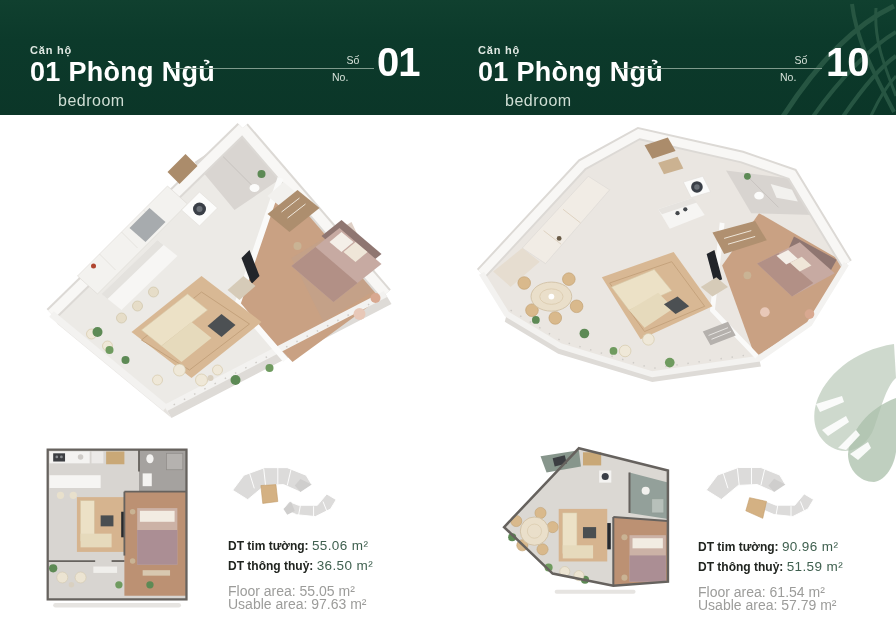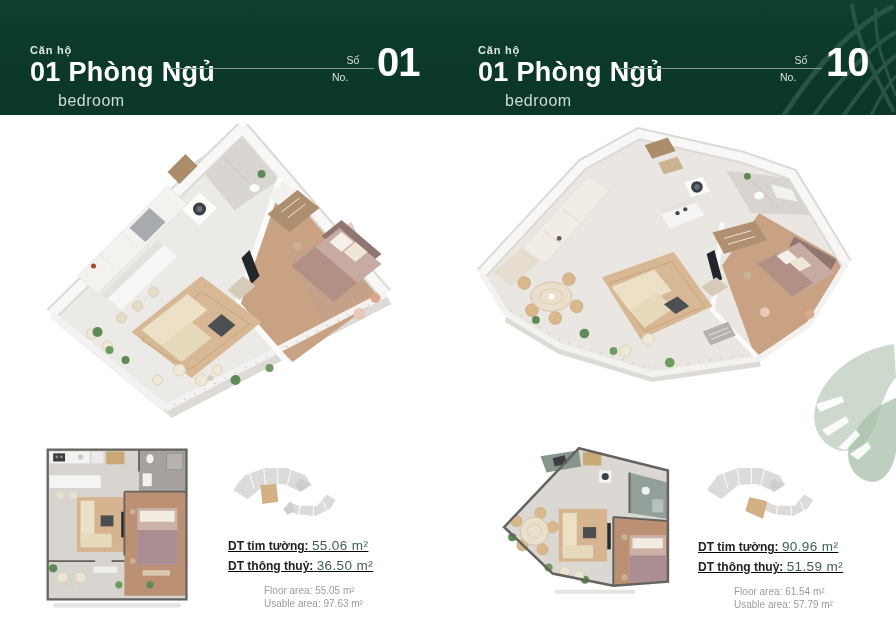--- a/index.html
+++ b/index.html
@@ -12,24 +12,24 @@
   .eyebrow{position:absolute;top:44px;font-size:11px;letter-spacing:.8px;color:#dfe8e2;font-weight:bold;}
   .h-title{position:absolute;top:57px;font-size:27px;font-weight:bold;color:#ffffff;letter-spacing:.3px;white-space:nowrap;}
   .h-sub{position:absolute;top:92px;font-size:16px;color:#cfded4;letter-spacing:.5px;}
   .rule{position:absolute;top:68px;height:1px;background:#7e9a8c;}
   .so{position:absolute;font-size:10.5px;color:#d6e1d9;text-align:center;width:42px;}
   .no{position:absolute;font-size:10.5px;color:#d6e1d9;text-align:left;width:42px;}
   .bignum{position:absolute;top:45px;font-size:40px;font-weight:bold;color:#ffffff;letter-spacing:-1px;line-height:0.85;text-align:center;}
   .curves{position:absolute;right:0;top:0;}
   
   .areas{position:absolute;width:210px;}
-  .vn-line{font-size:12px;margin-bottom:5px;white-space:nowrap;text-decoration:underline;}
+  .vn-line{font-size:12px;margin-bottom:5px;white-space:nowrap;}
   .vn-line .lbl{font-weight:bold;color:#20241f;}
   .vn-line .val{font-size:13.5px;color:#3f604f;letter-spacing:.4px;}
-  .en-block{margin-top:12px;font-size:10px;line-height:12.5px;color:#9c9c9a;margin-left:36px;}
+  .en-block{margin-top:12px;font-size:14px;line-height:12.5px;color:#9c9c9a;}
   .abs{position:absolute;}
 </style>
 </head>
 <body>
 
 <div class="page">
 
   <header class="band">
 
     <svg class="curves" width="120" height="115" viewBox="0 0 120 115">

